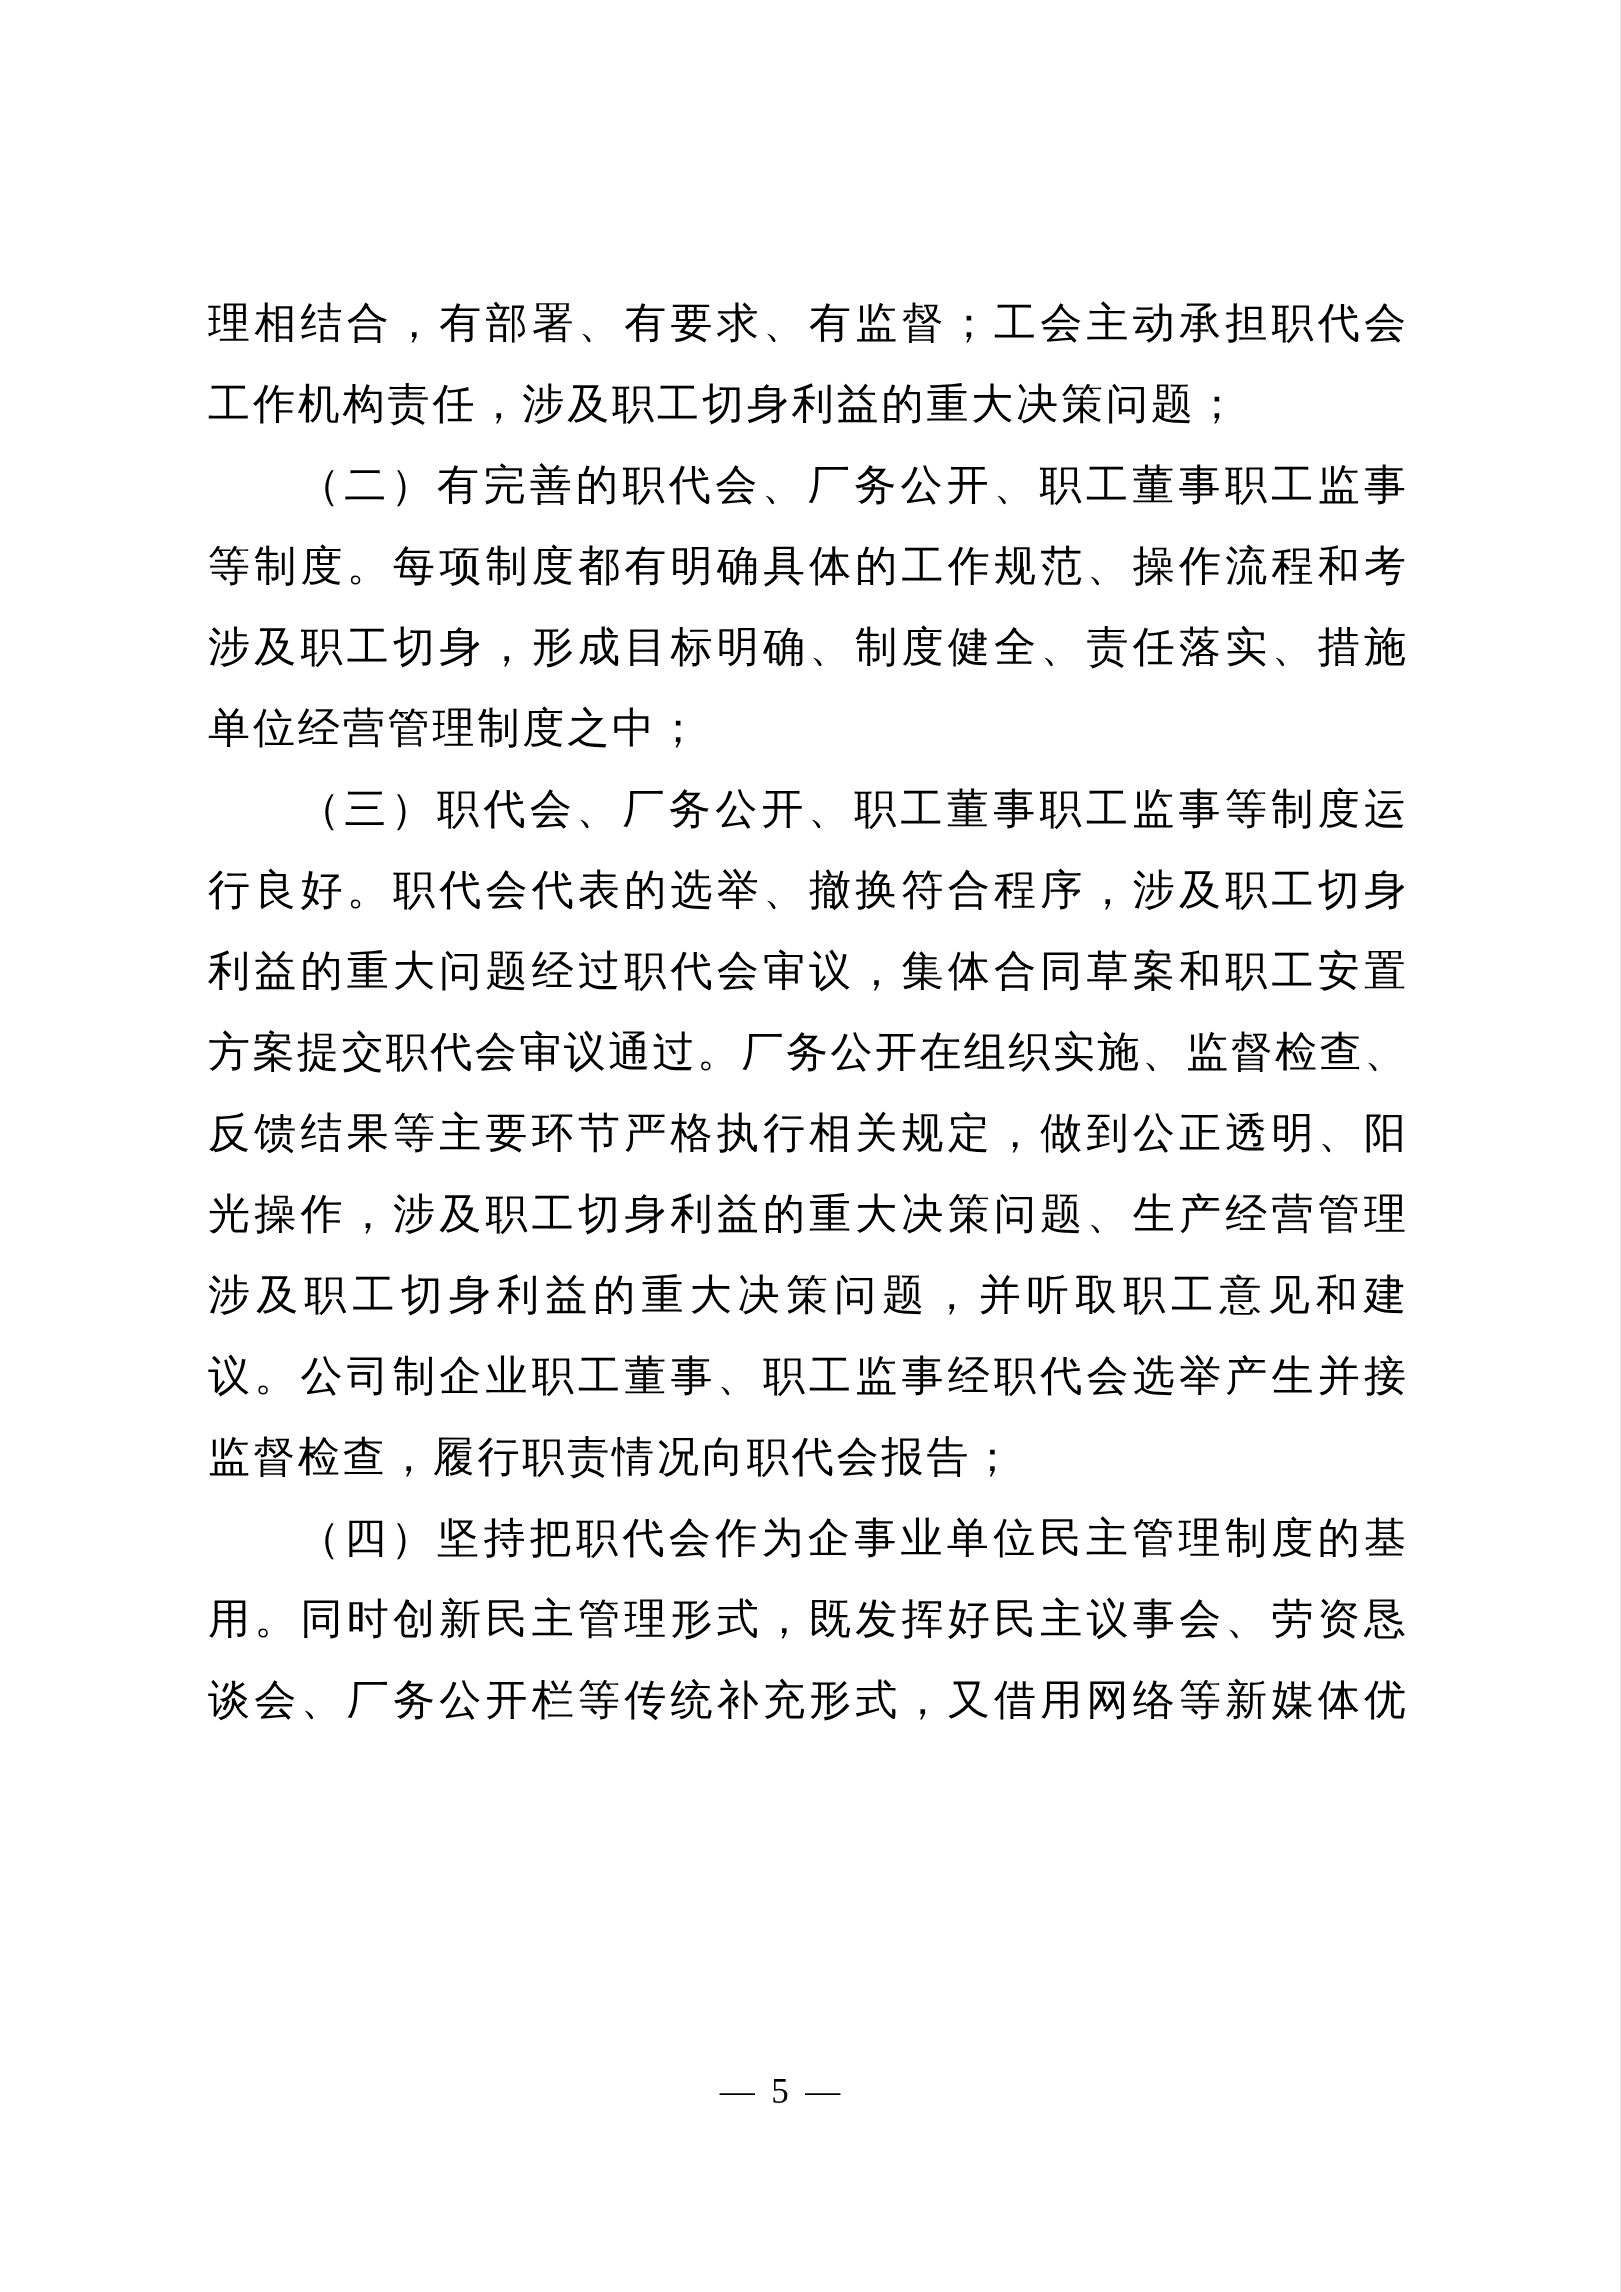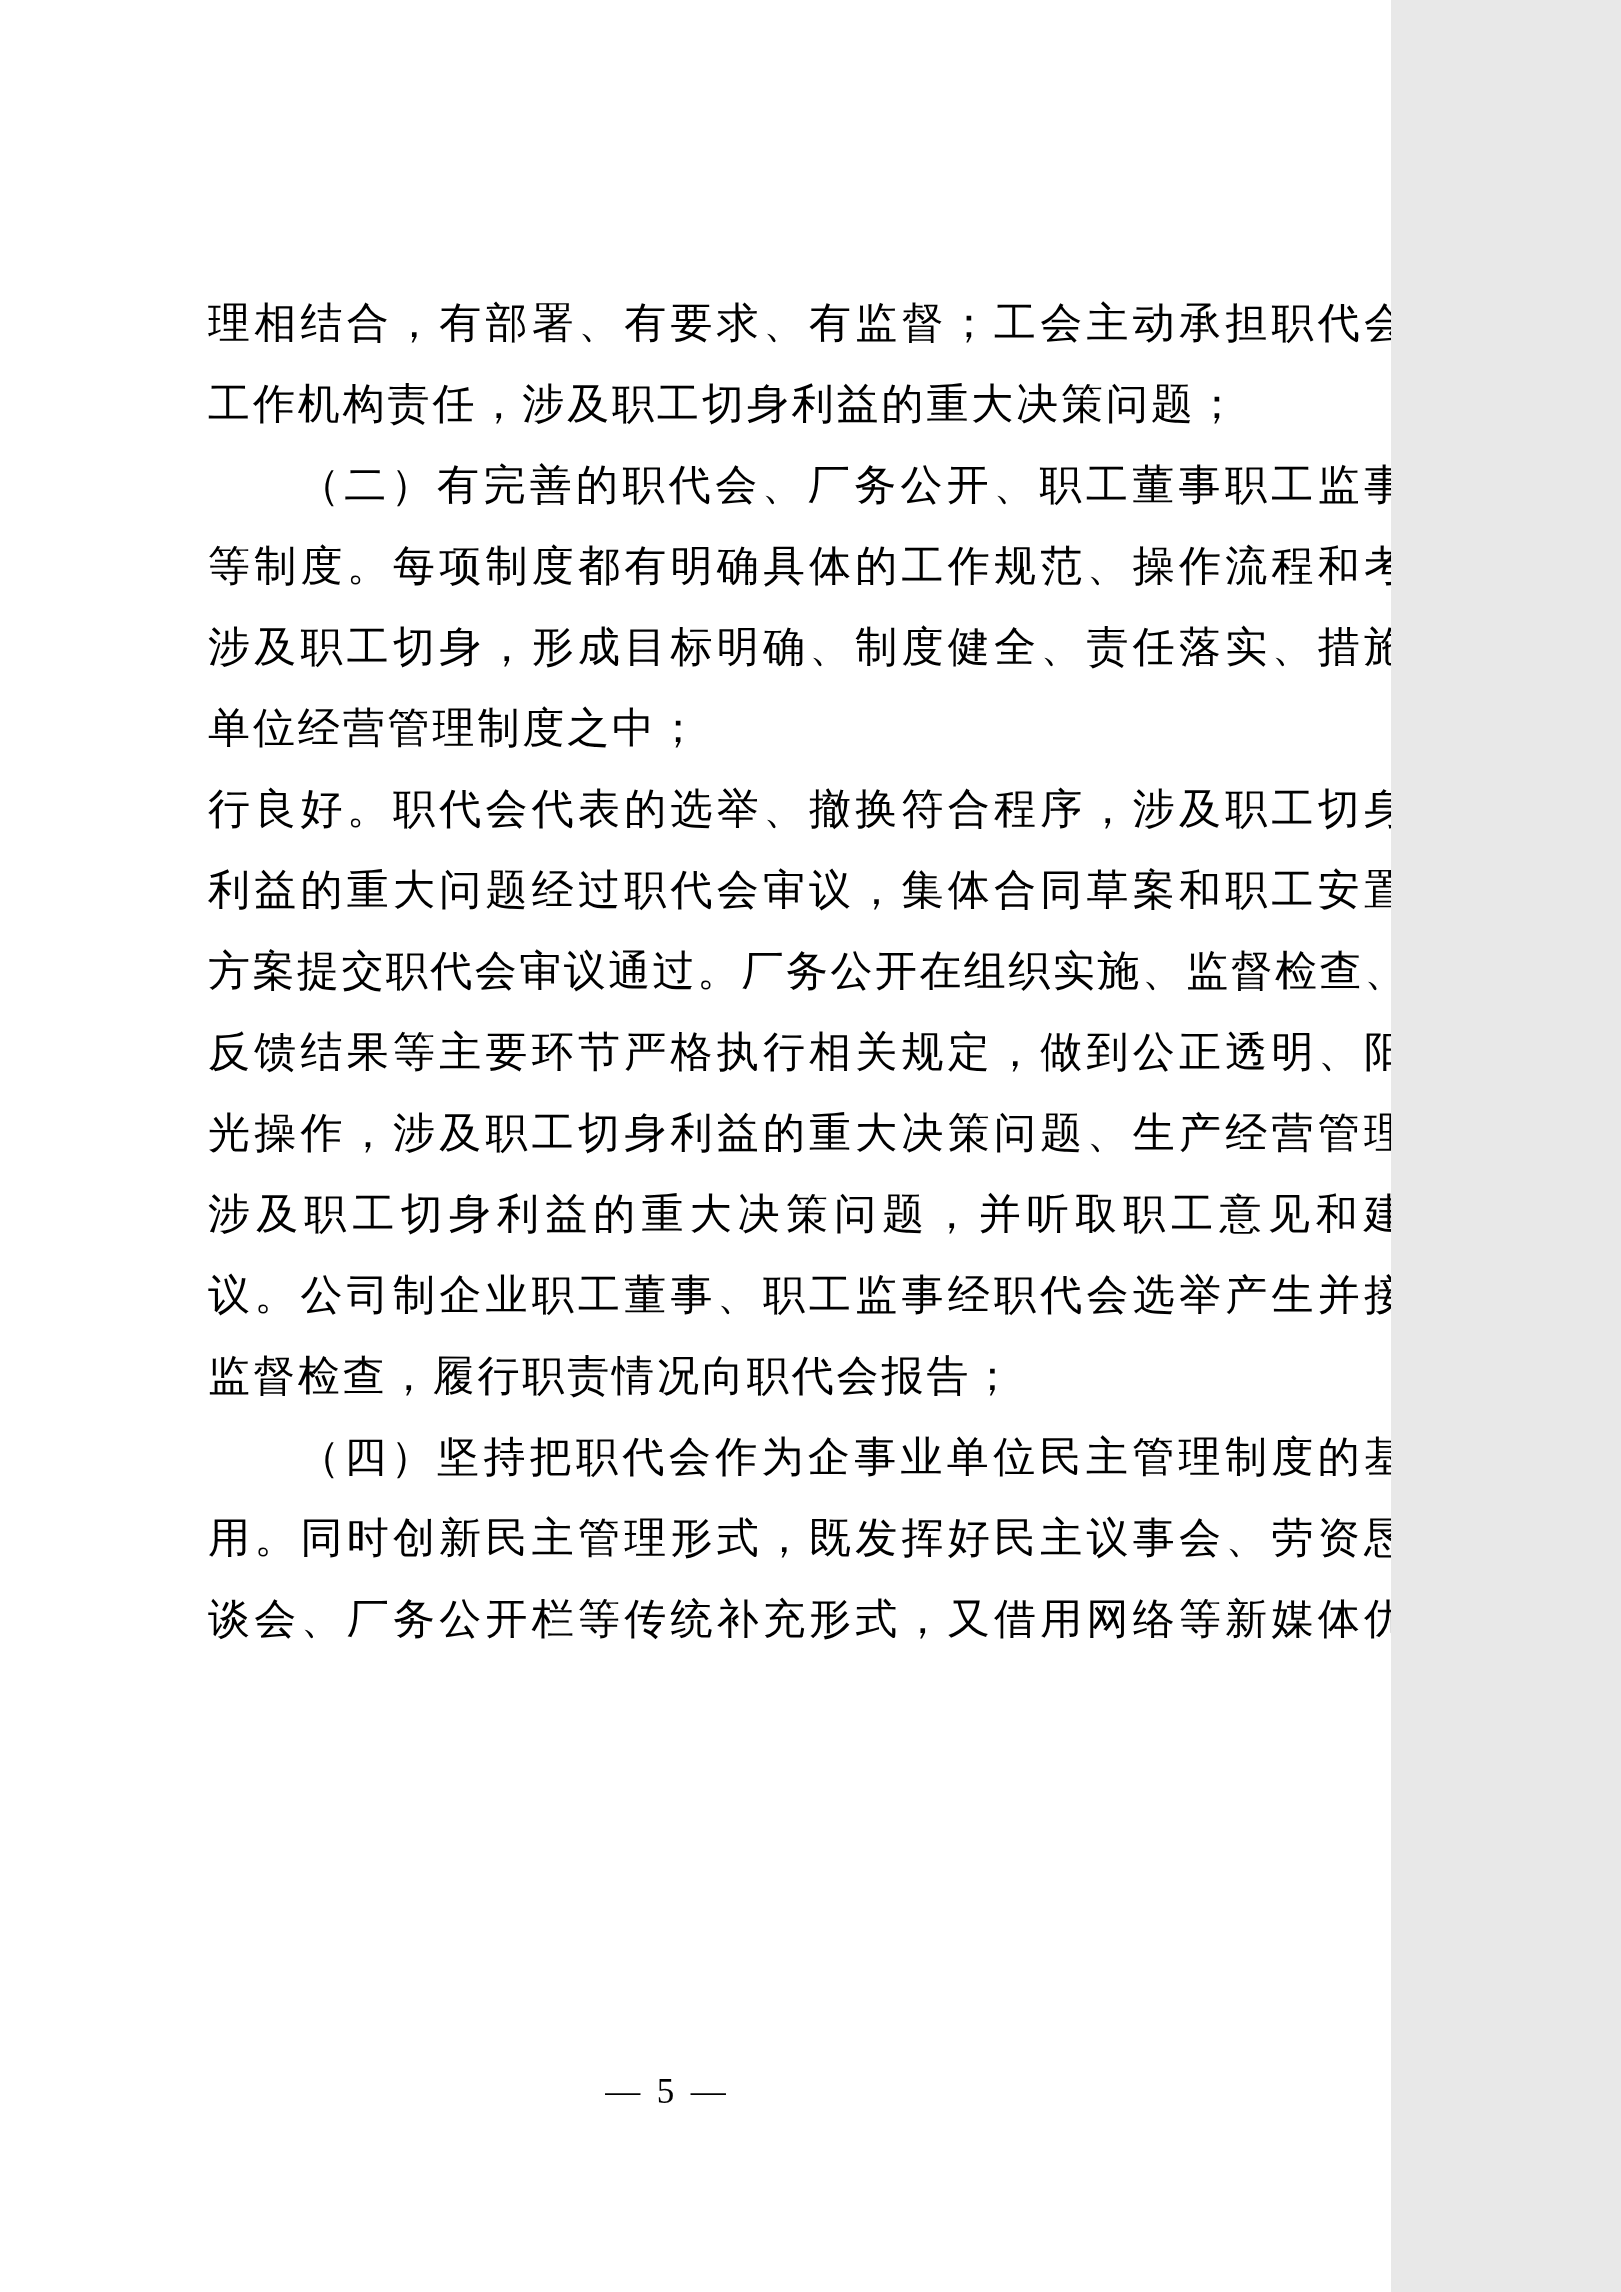--- a/index.html
+++ b/index.html
@@ -2,21 +2,21 @@
 <html><head>
 <meta charset="utf-8">
 <style>
   html, body {
     margin: 0;
     padding: 0;
     background: #e8e8e8;
   }
   .page {
     position: relative;
-    width: 1391px;
+    width: 1620px;
     height: 2293px;
     background: #ffffff;
     overflow: hidden;
     font-family: "Liberation Serif", "DejaVu Serif", serif;
     color: #000000;
   }
   .body-text {
     position: absolute;
     left: 208px;
     top: 283px;
@@ -57,20 +57,21 @@
 <body>
 
 <div class="page">
   <div class="body-text">
       <div class="line">理相结合，有部署、有要求、有监督；工会主动承担职代会</div>
       <div class="line end">工作机构责任，涉及职工切身利益的重大决策问题；</div>
       <div class="line indent">（二）有完善的职代会、厂务公开、职工董事职工监事</div>
       <div class="line">等制度。每项制度都有明确具体的工作规范、操作流程和考</div>
       <div class="line">涉及职工切身，形成目标明确、制度健全、责任落实、措施</div>
       <div class="line end">单位经营管理制度之中；</div>
+      <div class="line indent">（三）职代会、厂务公开、职工董事职工监事等制度运</div>
       <div class="line">行良好。职代会代表的选举、撤换符合程序，涉及职工切身</div>
       <div class="line">利益的重大问题经过职代会审议，集体合同草案和职工安置</div>
       <div class="line">方案提交职代会审议通过。厂务公开在组织实施、监督检查、</div>
       <div class="line">反馈结果等主要环节严格执行相关规定，做到公正透明、阳</div>
       <div class="line">光操作，涉及职工切身利益的重大决策问题、生产经营管理</div>
       <div class="line">涉及职工切身利益的重大决策问题，并听取职工意见和建</div>
       <div class="line">议。公司制企业职工董事、职工监事经职代会选举产生并接</div>
       <div class="line end">监督检查，履行职责情况向职代会报告；</div>
       <div class="line indent">（四）坚持把职代会作为企事业单位民主管理制度的基</div>
       <div class="line">用。同时创新民主管理形式，既发挥好民主议事会、劳资恳</div>

